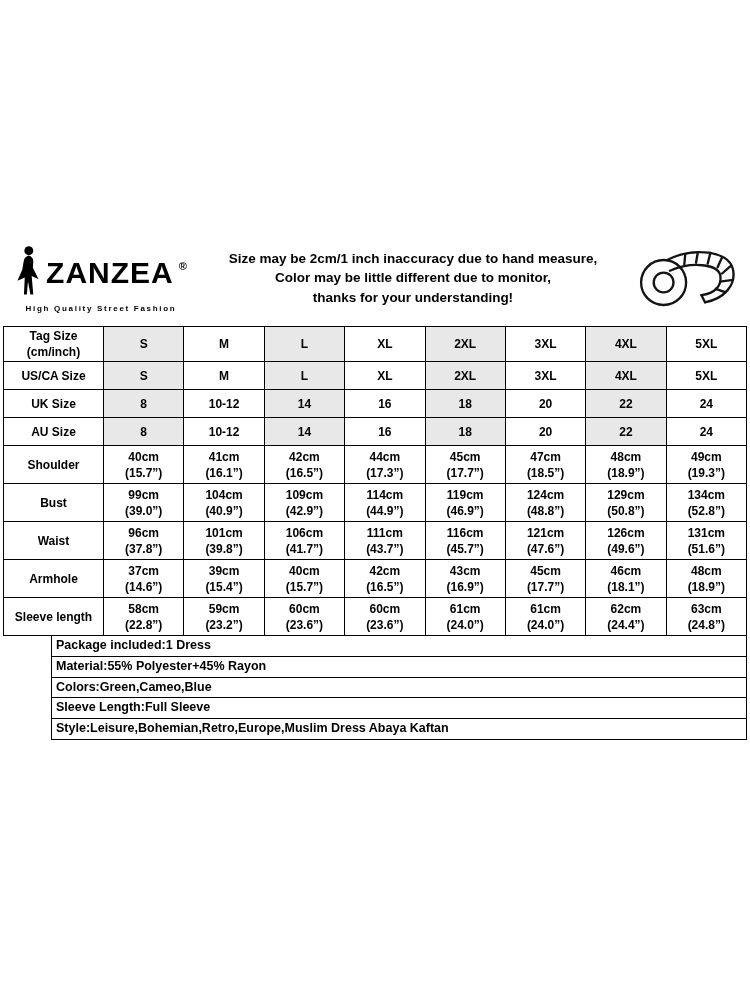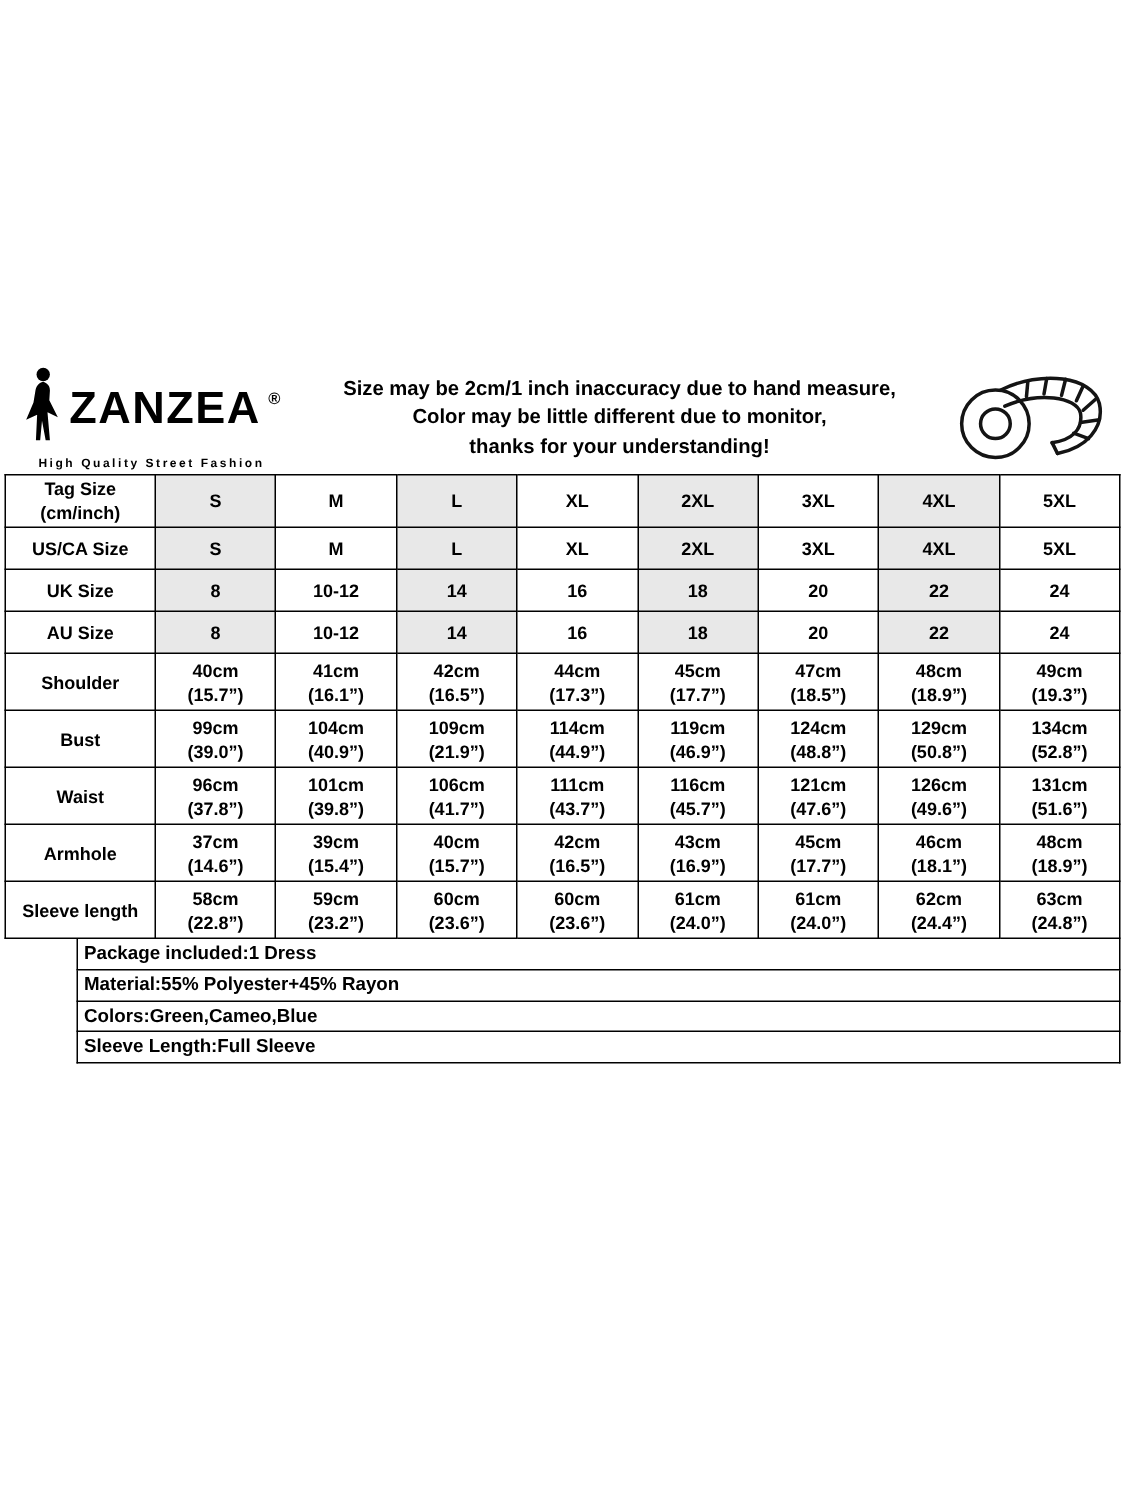--- a/index.html
+++ b/index.html
@@ -6,21 +6,21 @@
   html, body { margin: 0; padding: 0; }
   body {
     width: 750px; height: 1000px;
     background: #ffffff; color: #000;
     font-family: "Liberation Sans", sans-serif;
   }
   .page { width: 750px; height: 1000px; overflow: hidden; }
   .content { padding: 240px 3px 0 3px; }
 
   
-  .header { display: flex; align-items: center; gap: 6px; padding: 0 4px; }
+  .header { display: flex; align-items: center; gap: 6px; padding: 0 4px; margin-bottom: 10px; }
   .logo { flex: 0 0 auto; width: 188px; text-align: center; }
   .logo-top { display: flex; align-items: center; justify-content: center; gap: 5px; }
   .brand-name { font-size: 30px; font-weight: bold; letter-spacing: 1px; line-height: 1; }
   .reg { font-size: 11px; font-weight: bold; margin-top: -14px; }
   .tagline { font-size: 8px; font-weight: bold; letter-spacing: 1.7px; margin-top: 2px; white-space: nowrap; }
   .notice { flex: 1; text-align: center; font-weight: bold; font-size: 13.5px; line-height: 1.45; }
   .tape { flex: 0 0 auto; width: 112px; display: flex; justify-content: center; }
 
   
   table.size-table {
@@ -165,21 +165,21 @@
             <td class="cell">49cm
 (19.3”)</td>
           </tr>
           <tr class="measure-row">
             <td class="row-label">Bust</td>
             <td class="cell">99cm
 (39.0”)</td>
             <td class="cell">104cm
 (40.9”)</td>
             <td class="cell">109cm
-(21.9”)</td>
+(42.9”)</td>
             <td class="cell">114cm
 (44.9”)</td>
             <td class="cell">119cm
 (46.9”)</td>
             <td class="cell">124cm
 (48.8”)</td>
             <td class="cell">129cm
 (50.8”)</td>
             <td class="cell">134cm
 (52.8”)</td>
@@ -242,16 +242,17 @@
 (24.8”)</td>
           </tr>
         </tbody>
     </table>
 
     <div class="notes">
         <div class="note-row">Package included:1 Dress</div>
         <div class="note-row">Material:55% Polyester+45% Rayon</div>
         <div class="note-row">Colors:Green,Cameo,Blue</div>
         <div class="note-row">Sleeve Length:Full Sleeve</div>
+        <div class="note-row">Style:Leisure,Bohemian,Retro,Europe,Muslim Dress Abaya Kaftan</div>
       </div>
 
   </div>
 </div>
 
 </body></html>

